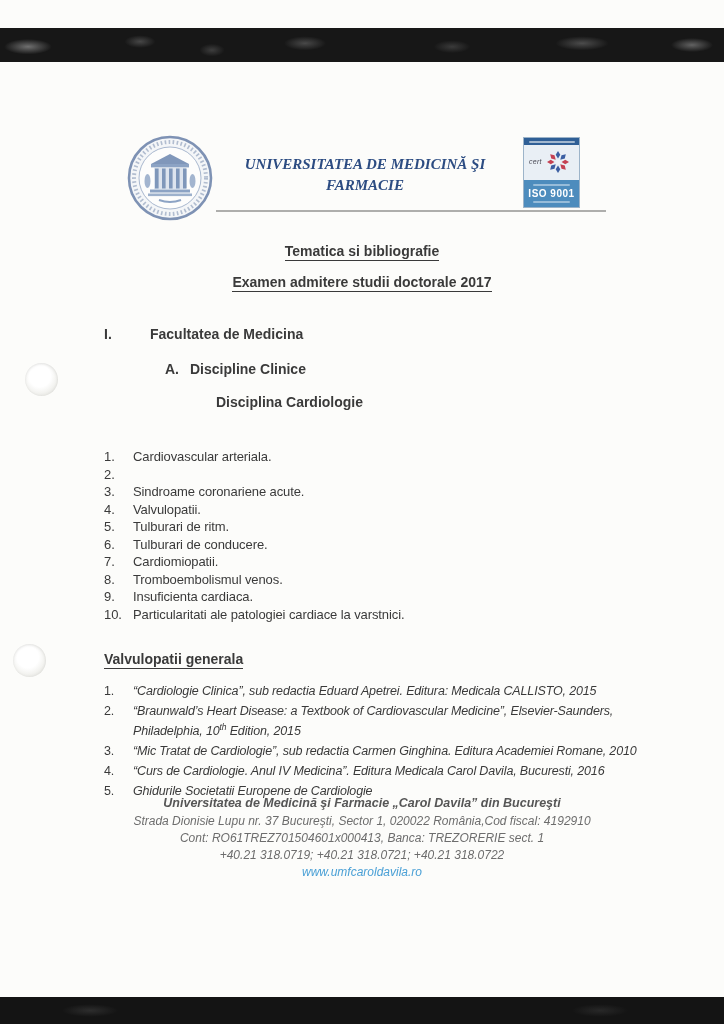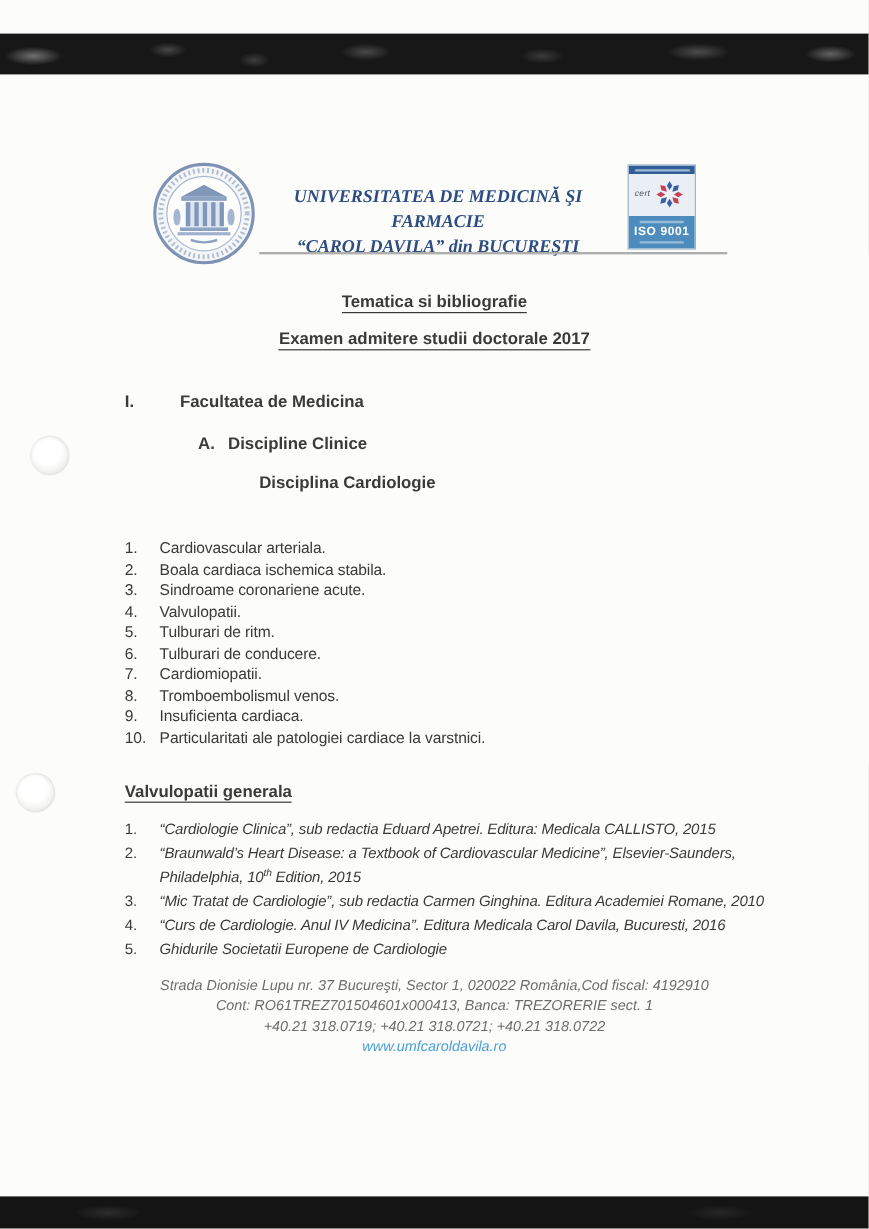--- a/index.html
+++ b/index.html
@@ -125,21 +125,20 @@
       <rect x="23" y="54.5" width="40" height="3" fill="#8ca3c4"></rect>
       <rect x="21" y="58.5" width="44" height="2.6" fill="#9db1cc"></rect>
       <ellipse cx="20.5" cy="46" rx="3" ry="7" fill="#a3b5cf"></ellipse>
       <ellipse cx="65.5" cy="46" rx="3" ry="7" fill="#a3b5cf"></ellipse>
       <path d="M32 65 q11 4 22 0" stroke="#8ca3c4" stroke-width="2" fill="none"></path>
     </svg>
   </div>
 
   <div class="univ-name">
     <div>UNIVERSITATEA DE MEDICINĂ ŞI FARMACIE</div>
-    <div>“CAROL DAVILA” din BUCUREŞTI</div>
   </div>
 
   <div class="header-rule"></div>
 
   <div class="iso-badge">
     <div class="iso-top">
         <div class="microbar"></div>
       </div>
     <div class="iso-mid">
       <span class="iso-brand">cert</span>
@@ -181,21 +180,20 @@
     <span>Disciplina Cardiologie</span>
   </div>
 
   <div class="topics">
     <div class="row">
         <span class="num">1.</span>
         <span>Cardiovascular arteriala.</span>
       </div>
     <div class="row">
         <span class="num">2.</span>
-        <span>Boala cardiaca ischemica stabila.</span>
       </div>
     <div class="row">
         <span class="num">3.</span>
         <span>Sindroame coronariene acute.</span>
       </div>
     <div class="row">
         <span class="num">4.</span>
         <span>Valvulopatii.</span>
       </div>
     <div class="row">
@@ -243,20 +241,21 @@
     <div class="row">
       <span class="num">4.</span>
       <span class="txt">“Curs de Cardiologie. Anul IV Medicina”. Editura Medicala Carol Davila, Bucuresti, 2016</span>
     </div>
     <div class="row">
       <span class="num">5.</span>
       <span class="txt">Ghidurile Societatii Europene de Cardiologie</span>
     </div>
   </div>
 
+  <div class="footer f1">Universitatea de Medicină şi Farmacie „Carol Davila” din Bucureşti</div>
   <div class="footer f2">Strada Dionisie Lupu nr. 37 Bucureşti, Sector 1, 020022 România,Cod fiscal: 4192910</div>
   <div class="footer f3">Cont: RO61TREZ701504601x000413, Banca: TREZORERIE sect. 1</div>
   <div class="footer f4">+40.21 318.0719; +40.21 318.0721; +40.21 318.0722</div>
   <div class="footer f5">www.umfcaroldavila.ro</div>
 
   <div class="band-bottom"></div>
 
 </div>
 
 </body></html>

